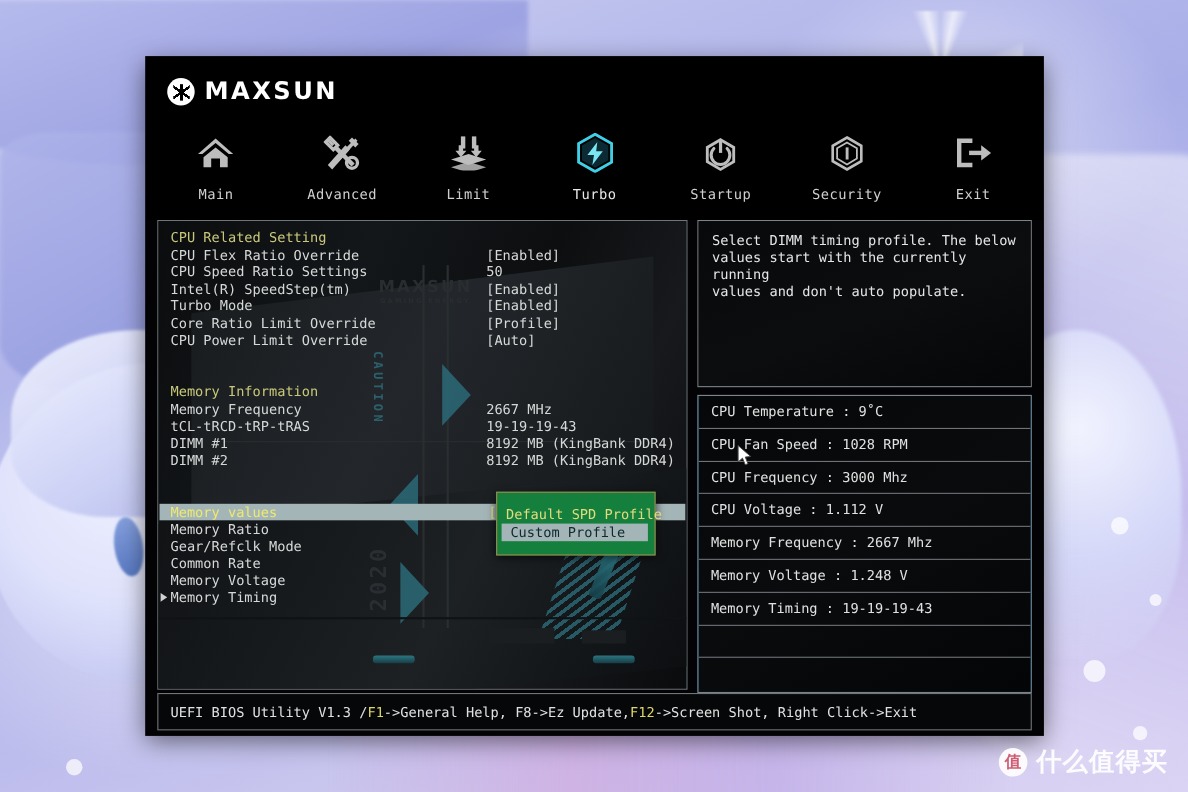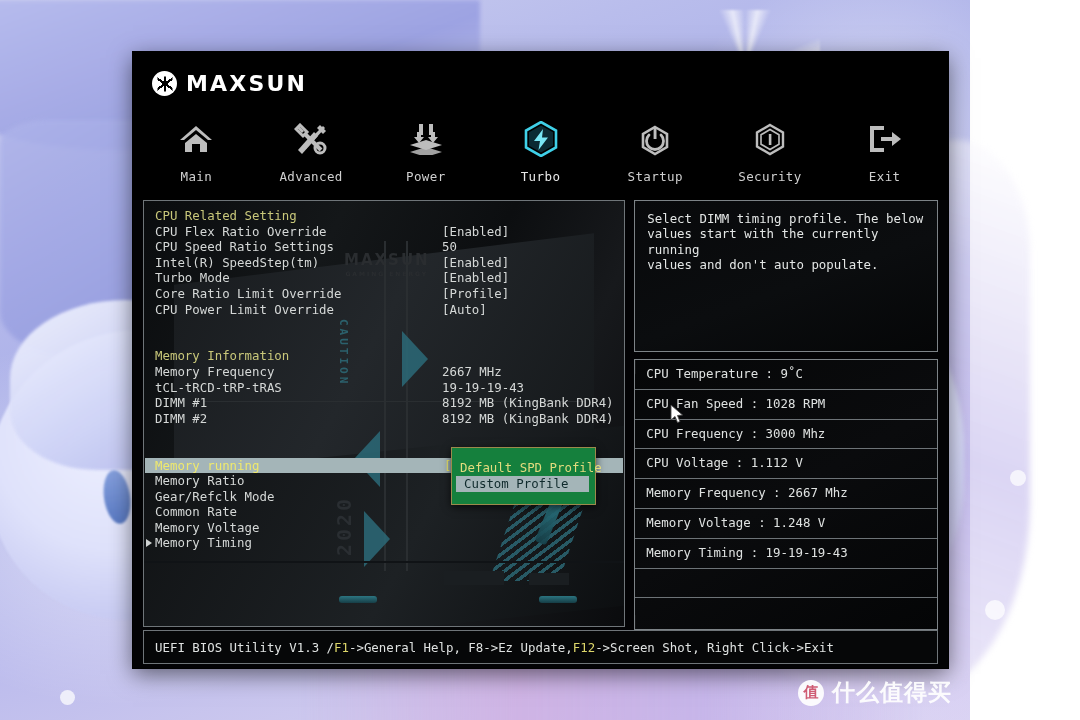--- a/index.html
+++ b/index.html
@@ -8,21 +8,21 @@
     padding: 0;
     width: 1080px;
     height: 720px;
     overflow: hidden;
     font-family: "DejaVu Sans Mono", "Liberation Mono", monospace;
   }
 
   
   #desktop {
     position: relative;
-    width: 970px;
+    width: 1080px;
     height: 720px;
     background:
       radial-gradient(ellipse 420px 300px at 120px 520px, rgba(255,255,255,0.55) 0%, rgba(255,255,255,0) 62%),
       radial-gradient(ellipse 320px 260px at 880px 120px, rgba(255,255,255,0.50) 0%, rgba(255,255,255,0) 60%),
       radial-gradient(ellipse 500px 400px at 1000px 600px, rgba(214,206,244,0.70) 0%, rgba(214,206,244,0) 65%),
       linear-gradient(160deg, #cfd2ef 0%, #b9bdec 22%, #a9aee8 42%, #bcbced 62%, #cfcaee 80%, #ddd6f3 100%);
   }
   .wp-shape {
     position: absolute;
     pointer-events: none;
@@ -541,21 +541,21 @@
             <g fill="#bdbdbd">
               <rect x="10" y="1" width="4" height="11"></rect>
               <rect x="20" y="1" width="4" height="11"></rect>
               <path d="M8 9 L12 9 L12 14 L15 14 L10 20 L5 14 L8 14 Z"></path>
               <path d="M22 9 L26 9 L26 14 L29 14 L24 20 L19 14 L22 14 Z"></path>
               <path d="M17 17 L33 22 L17 27 L1 22 Z"></path>
               <path d="M17 24 L33 29 L17 34 L1 29 Z" opacity=".85"></path>
             </g>
           </svg>
         </span>
-        <span class="nav-label">Power</span>
+        <span class="nav-label">Limit</span>
       </div>
 
       <div class="nav-item active">
         <span class="nav-icon">
           <svg width="36" height="36" viewBox="0 0 36 36">
             <path d="M18 1 L33 9.5 L33 26.5 L18 35 L3 26.5 L3 9.5 Z" fill="none" stroke="#3fd0e8" stroke-width="2.6"></path>
             <path d="M18 4.5 L30 11.3 L30 24.7 L18 31.5 L6 24.7 L6 11.3 Z" fill="#0b2a33"></path>
             <path d="M20 8 L11 20 L17 20 L15.5 29 L25 16.5 L19 16.5 Z" fill="#79e6f4"></path>
           </svg>
         </span>
@@ -680,21 +680,21 @@
 
           <div class="srow">
             <span>DIMM #2</span>
             <span class="sv">8192 MB (KingBank DDR4)</span>
           </div>
 
           <div class="srow spacer"></div>
           <div class="srow spacer"></div>
 
           <div class="srow selected">
-            <span>Memory running</span>
+            <span>Memory values</span>
             <span class="sv">[Custom Profile]</span>
           </div>
 
           <div class="srow">
             <span>Memory Ratio</span>
           </div>
 
           <div class="srow">
             <span>Gear/Refclk Mode</span>
           </div>

